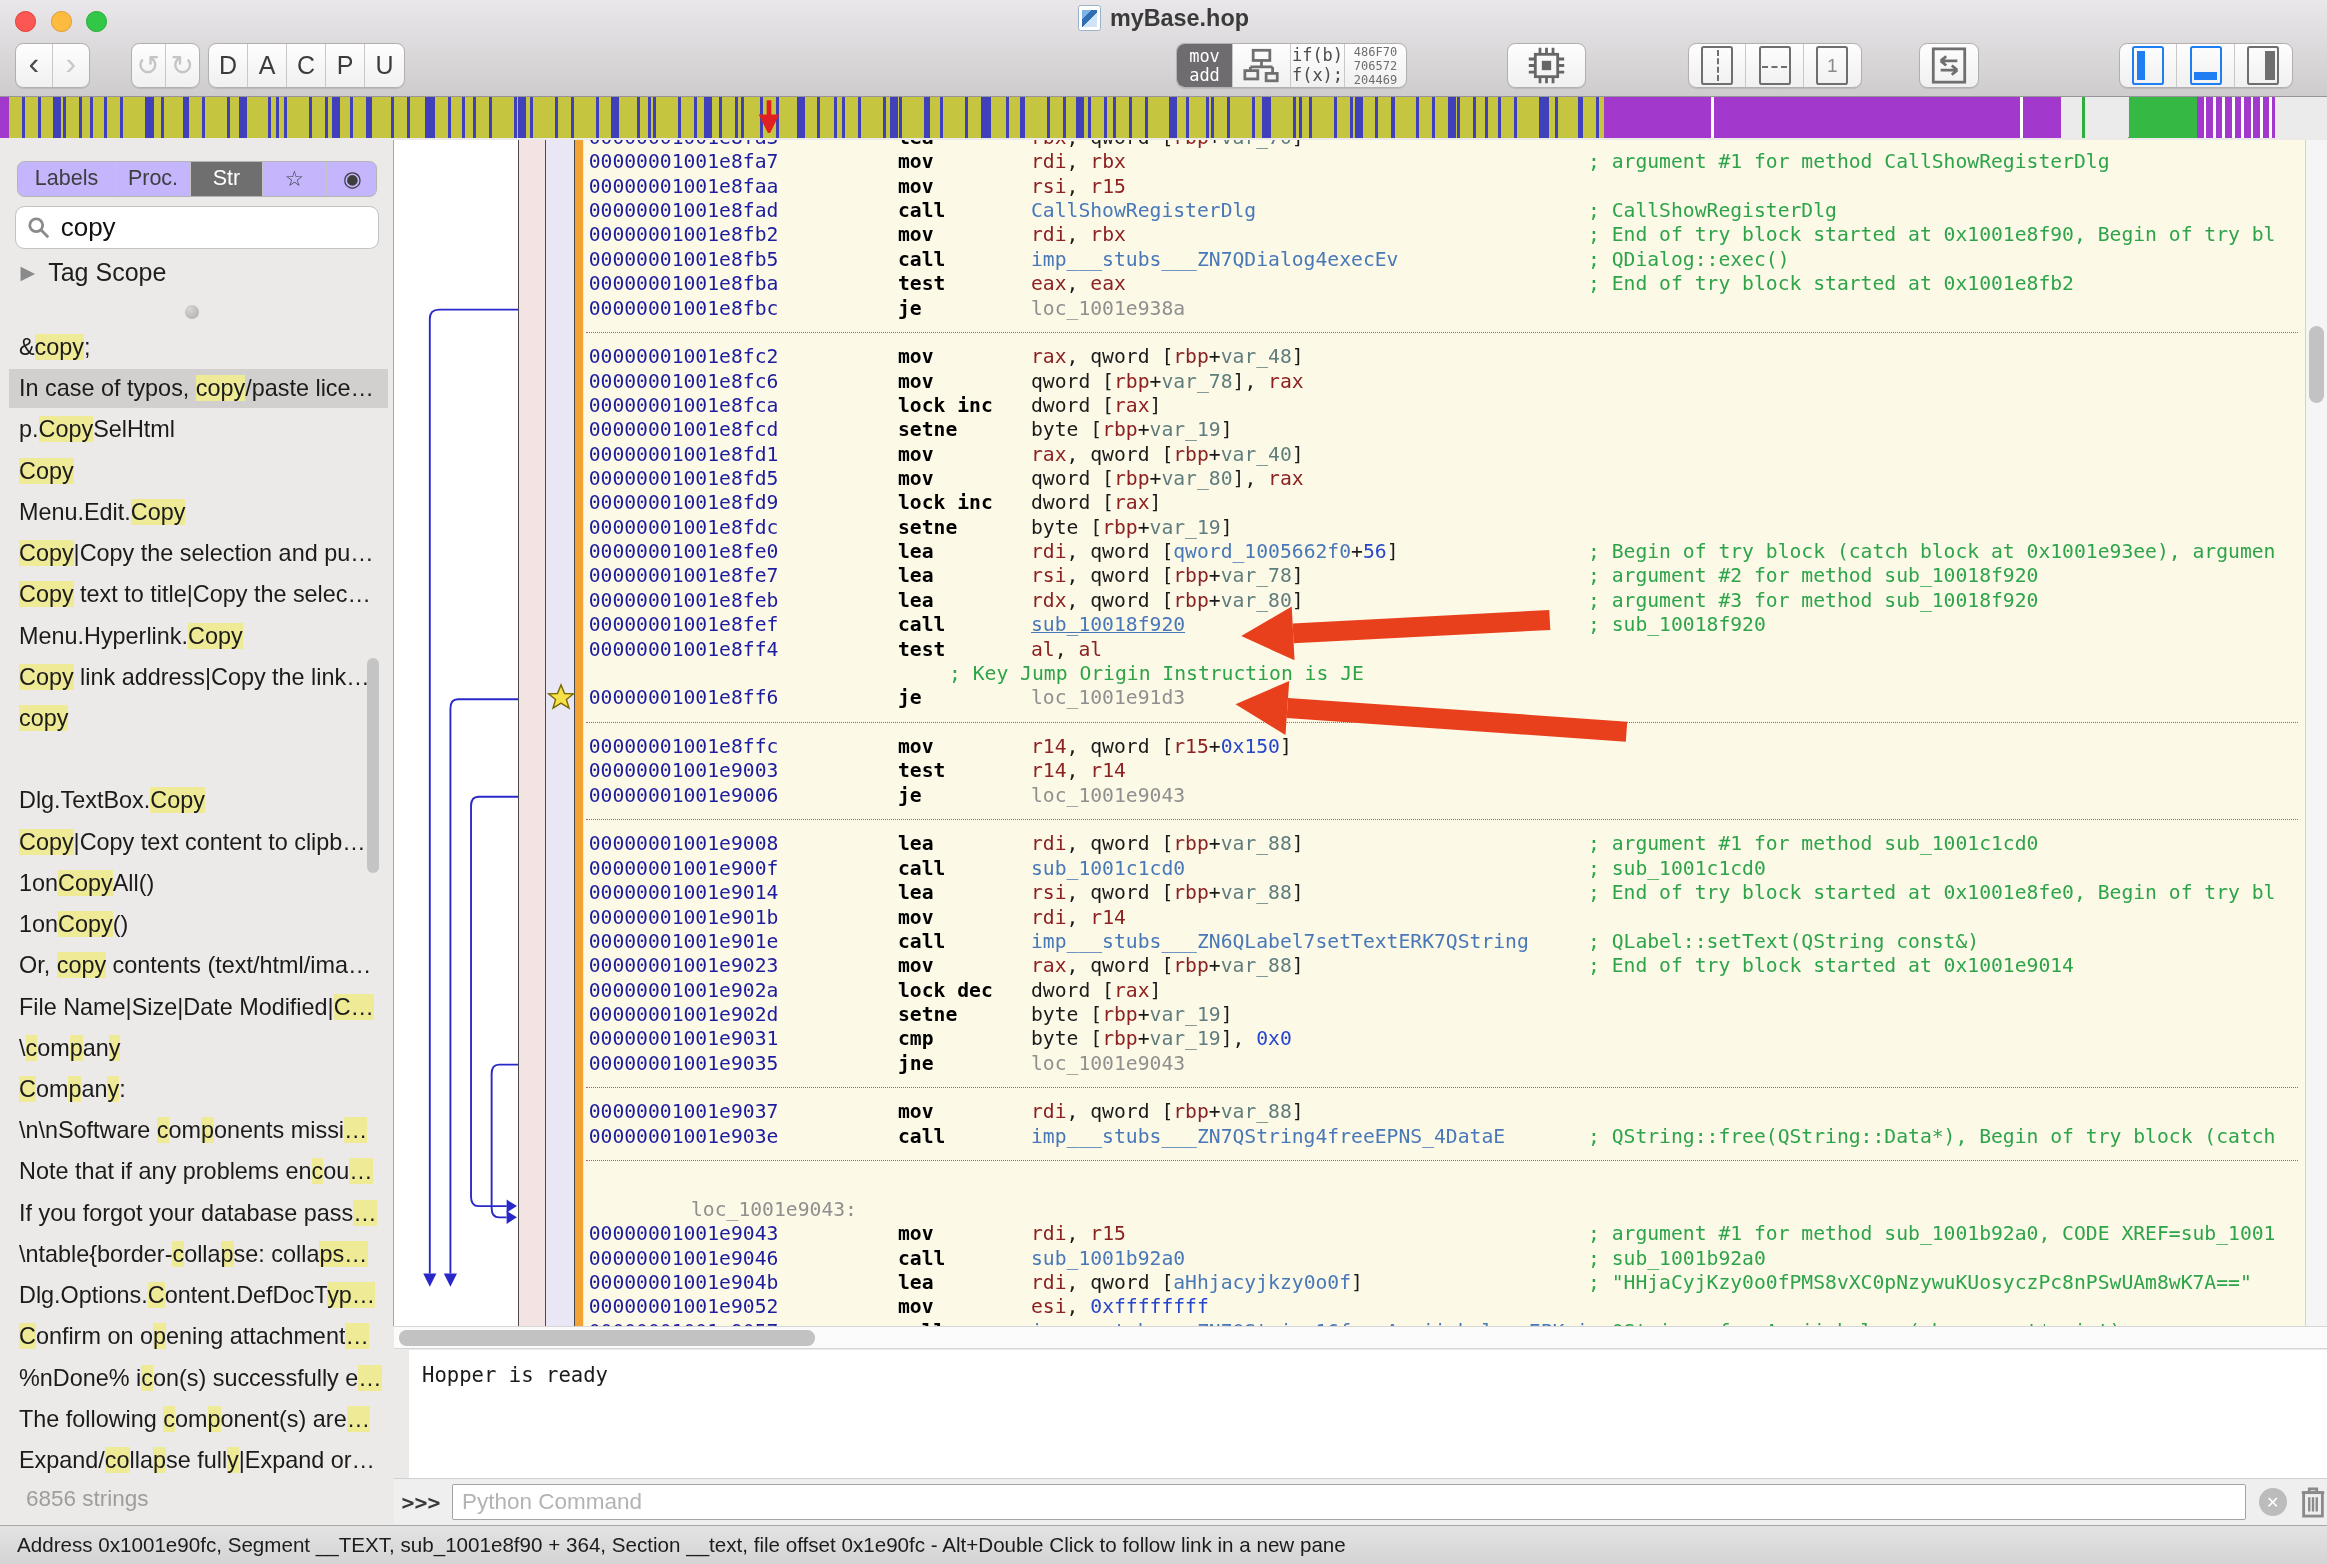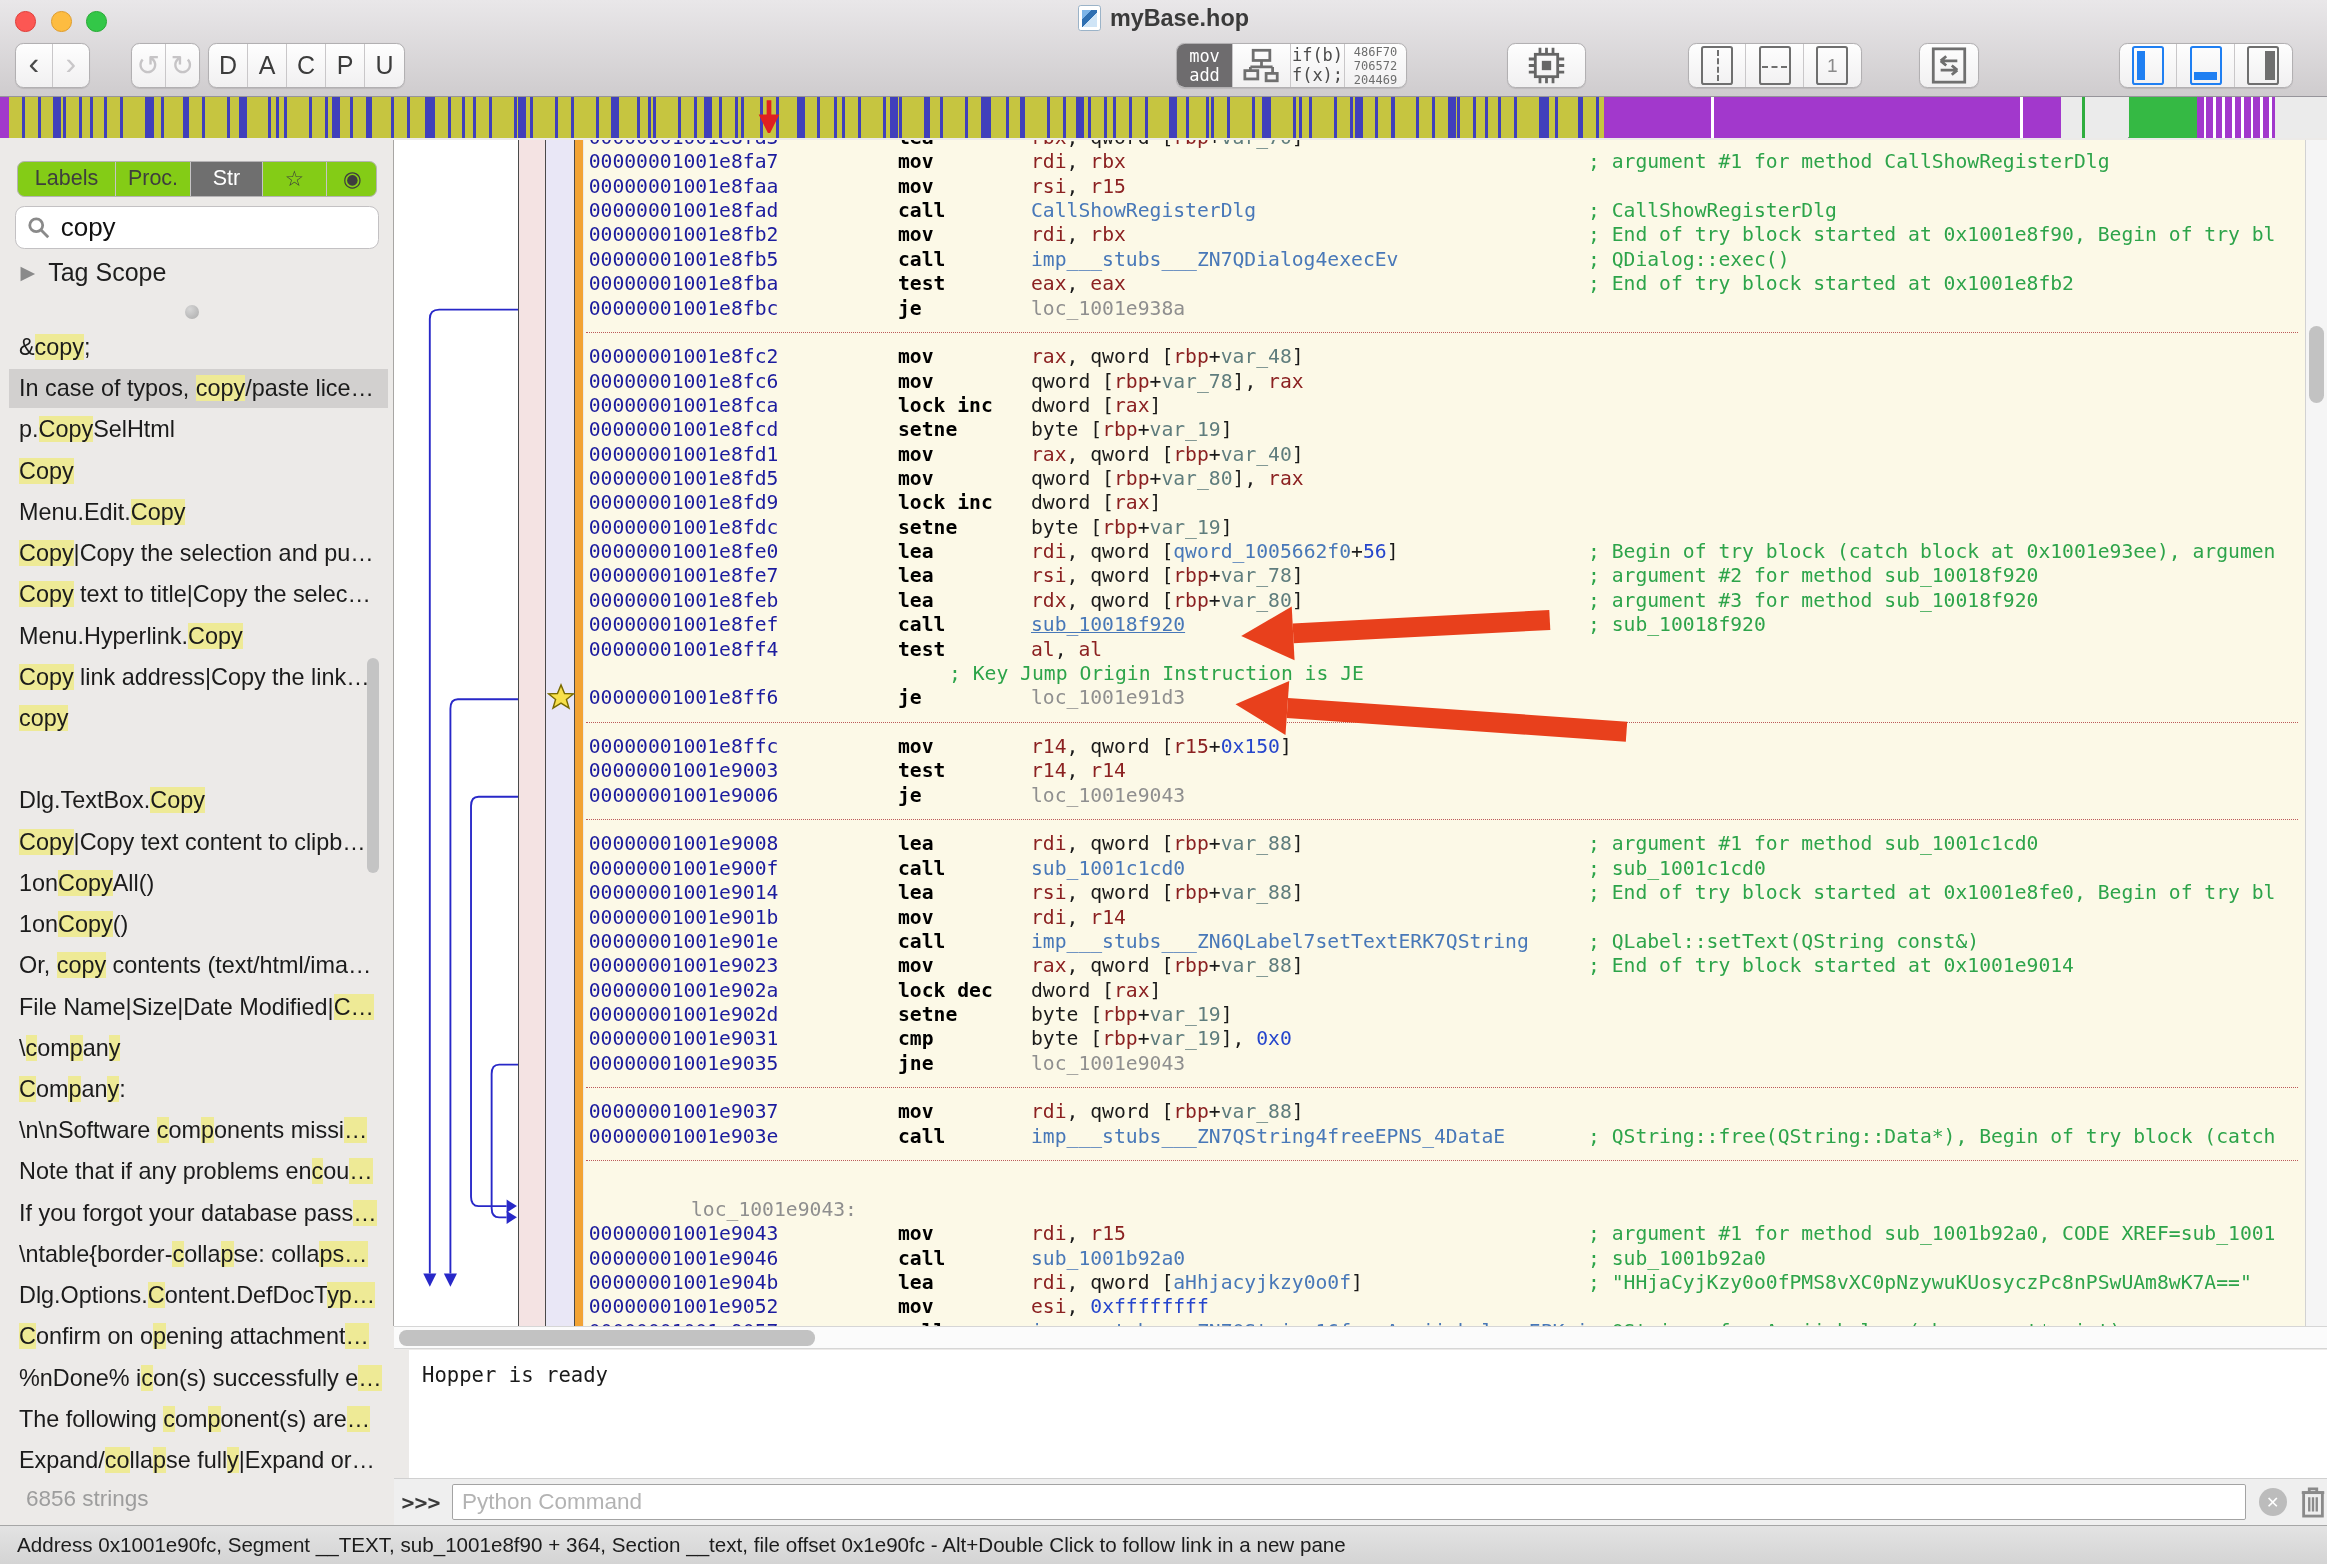--- a/index.html
+++ b/index.html
@@ -47,21 +47,21 @@
   .nseg{position:absolute;top:0;height:41px;}
   .olive{background:
      repeating-linear-gradient(90deg,transparent 0 21.5px,#4040bb 21.5px 25px,transparent 25px 38px,#4040bb 38px 41px),
      repeating-linear-gradient(90deg,transparent 0 53px,#4040bb 53px 61px,transparent 61px 90px,#4040bb 90px 93px),
      #c6c540;}
   .pstripes{background:repeating-linear-gradient(90deg,#a238cc 0 6.6px,#ffffff 6.6px 9.4px);}
 
   
   .sidebar{position:absolute;left:0;top:140px;width:394px;height:1386px;background:#eceae8;}
   .sdivider{position:absolute;left:393px;top:140px;width:1.9px;height:1186px;background:#a8a6a4;}
-  .tabs{position:absolute;left:17px;top:20.6px;width:360px;height:36px;background:#84cc16;
+  .tabs{position:absolute;left:17px;top:20.6px;width:360px;height:36px;background:#c4b5fd;
     border:0.9px solid #b5b3b5;border-radius:7.5px;display:flex;overflow:hidden;}
   .tab{display:flex;align-items:center;justify-content:center;font-size:21.5px;color:#3e3e3e;
     border-right:0.9px solid #c6c4c6;height:100%;}
   .tab:last-child{border-right:none;}
   .tab.sel{background:#6f6f6f;color:#fff;}
   .searchbox{position:absolute;left:15px;top:66px;width:364px;height:43px;background:#fff;
     border:0.9px solid #c3c1c3;border-radius:9.4px;display:flex;align-items:center;}
   .searchbox input{border:none;outline:none;flex:1;font-size:26px;color:#111;
     font-family:"Liberation Sans",sans-serif;background:transparent;margin-left:7.5px;}
   .clearbtn{width:28px;height:28px;border-radius:50%;background:#9b9b9b;color:#fff;

